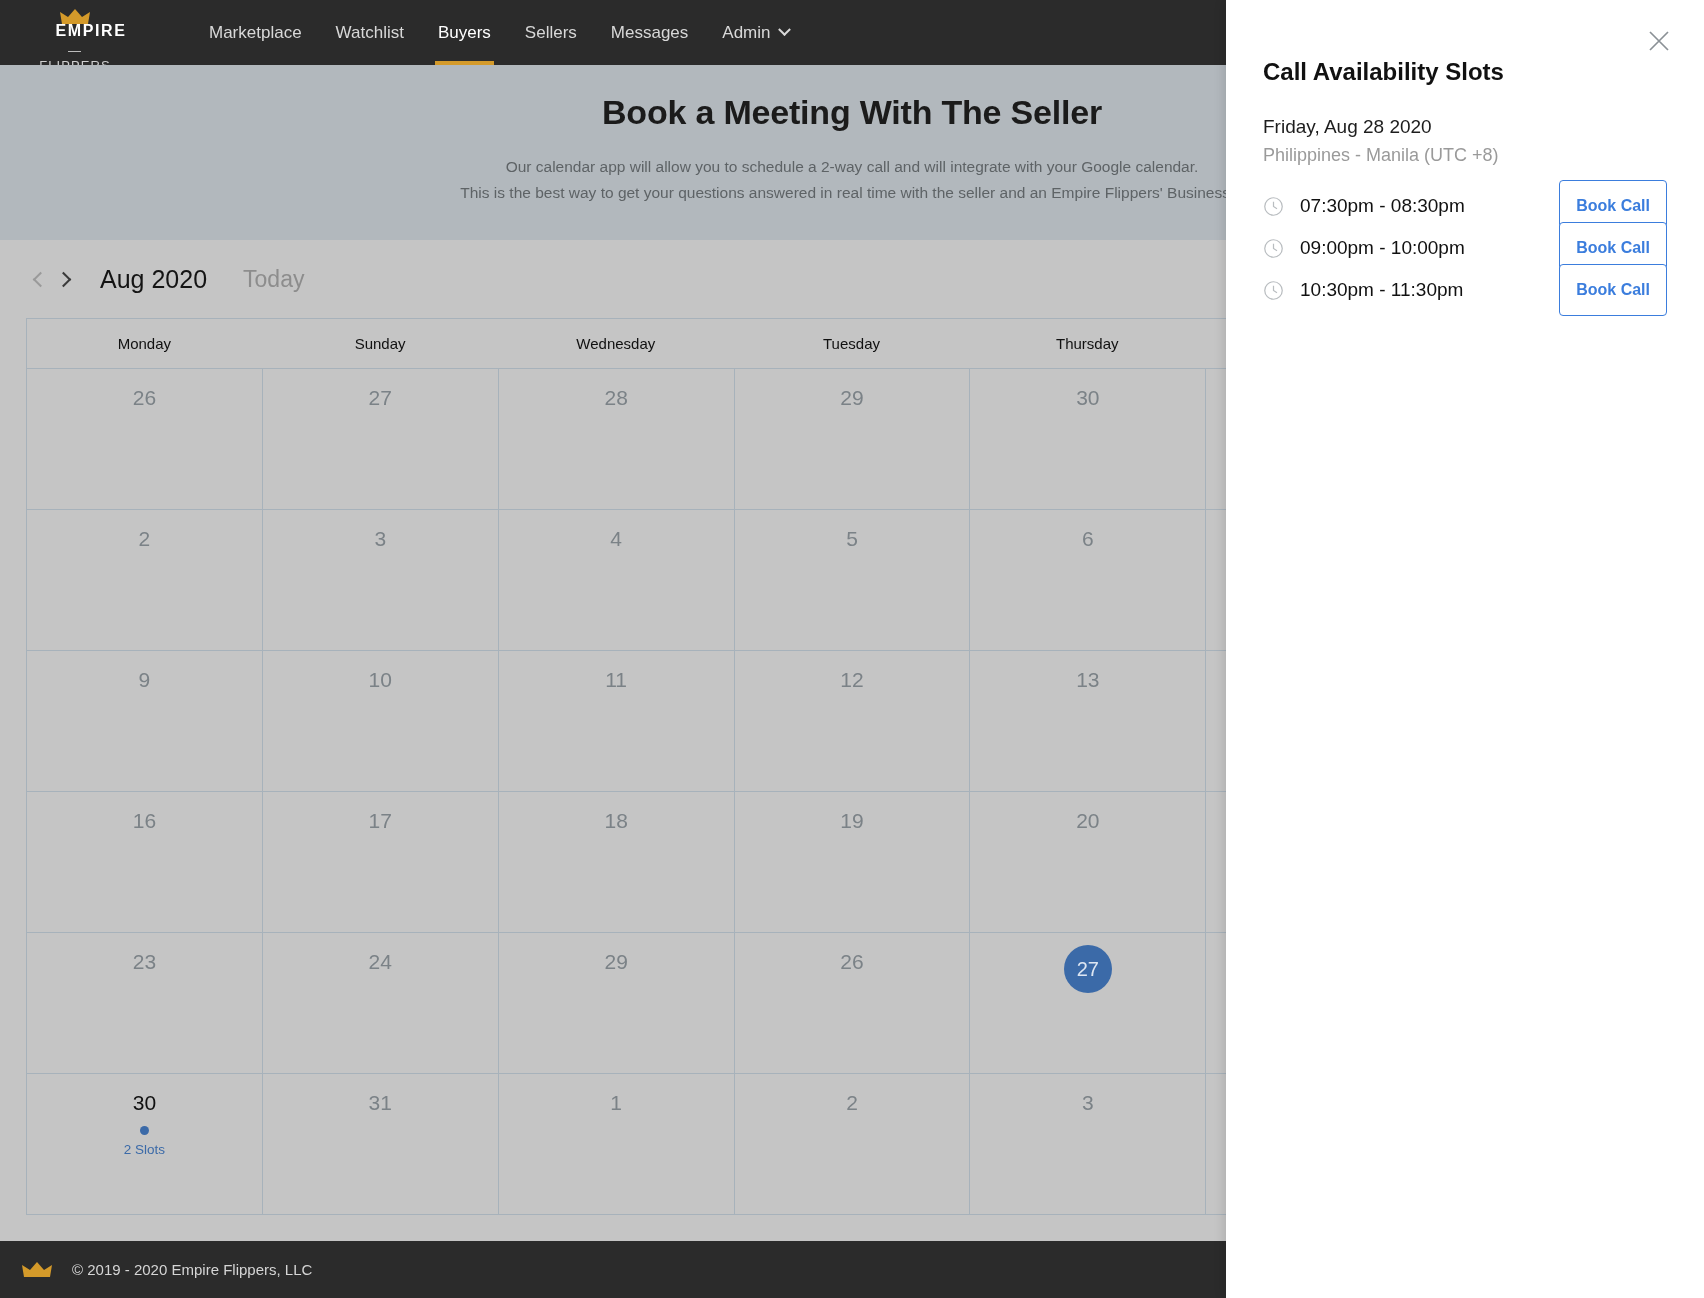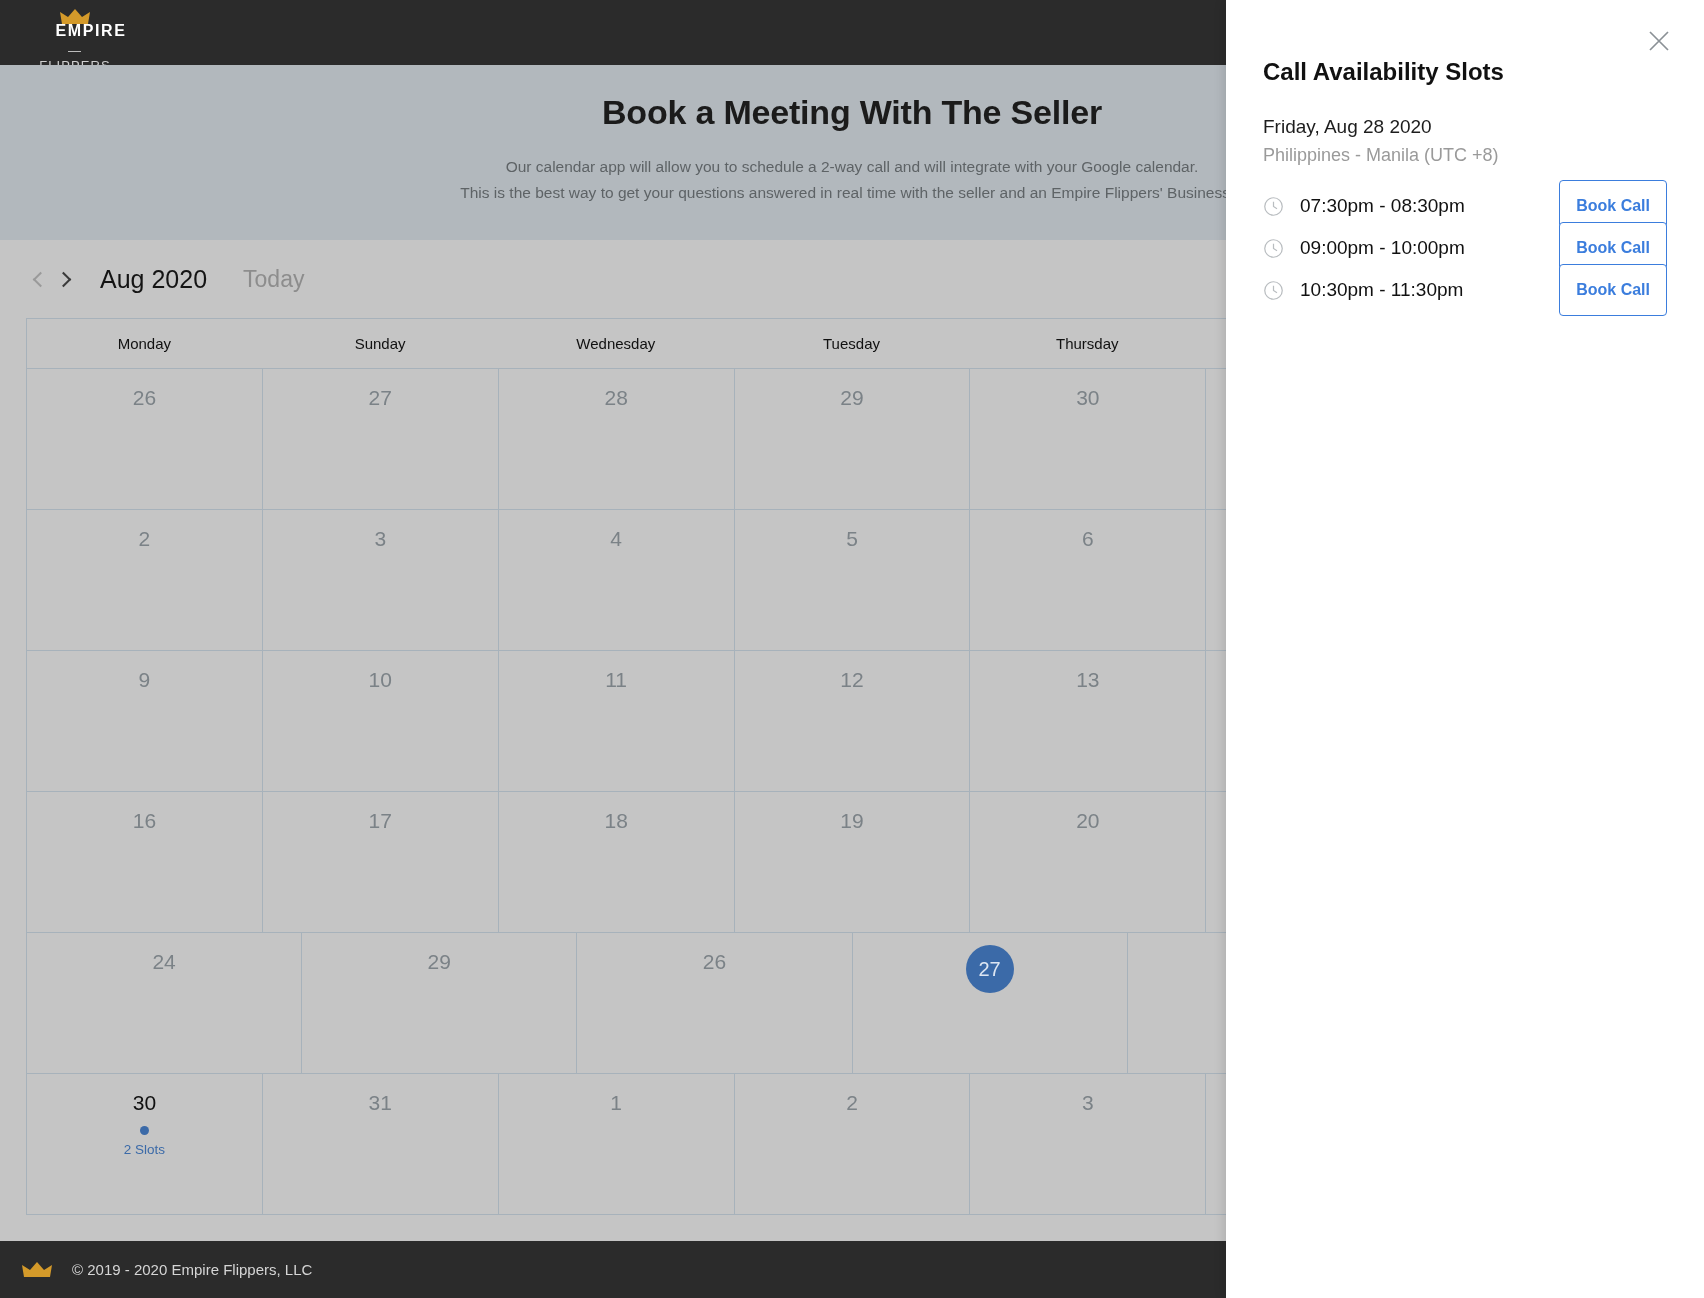--- a/index.html
+++ b/index.html
@@ -178,20 +178,41 @@
 <div id="app">
 
   <div class="navbar">
     <div class="brand">
       <svg class="brand-crown" width="30" height="16" viewBox="0 0 30 16">
         <path d="M2 15 L0 3 L8 8 L15 0 L22 8 L30 3 L28 15 Z" fill="#d49a2a"></path>
       </svg>
       <div class="brand-word">EMPIRE</div>
       <div class="brand-sub">— FLIPPERS —</div>
     </div>
+    <div class="nav-items" id="nav-items">
+        <div class="nav-item">
+          <span>Marketplace</span>
+        </div>
+        <div class="nav-item">
+          <span>Watchlist</span>
+        </div>
+        <div class="nav-item active">
+          <span>Buyers</span>
+        </div>
+        <div class="nav-item">
+          <span>Sellers</span>
+        </div>
+        <div class="nav-item">
+          <span>Messages</span>
+        </div>
+        <div class="nav-item">
+          <span>Admin</span>
+          <span class="caret"></span>
+        </div>
+      </div>
   </div>
 
   <div class="hero">
     <h1>Book a Meeting With The Seller</h1>
     <p>
       <span>Our calendar app will allow you to schedule a 2-way call and will integrate with your Google calendar.</span><br>
       <span>This is the best way to get your questions answered in real time with the seller and an Empire Flippers' Business A</span>
     </p>
   </div>
 
@@ -304,20 +325,23 @@
               <div class="daynum">20</div>
             </div>
             <div class="daycell">
               <div class="daynum">21</div>
             </div>
             <div class="daycell">
               <div class="daynum">22</div>
             </div>
           </div>
           <div class="week">
+            <div class="daycell">
+              <div class="daynum">23</div>
+            </div>
             <div class="daycell">
               <div class="daynum">24</div>
             </div>
             <div class="daycell">
               <div class="daynum">29</div>
             </div>
             <div class="daycell">
               <div class="daynum">26</div>
             </div>
             <div class="daycell selected">

